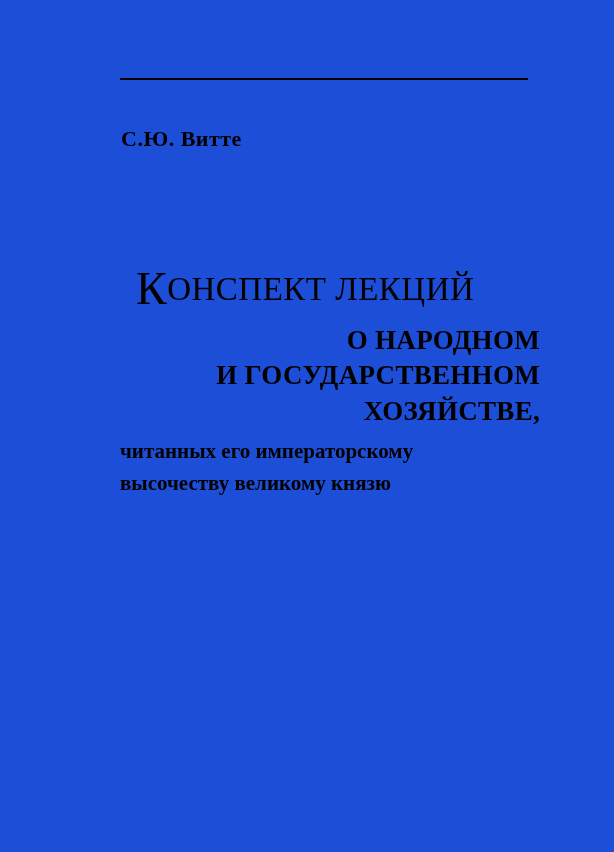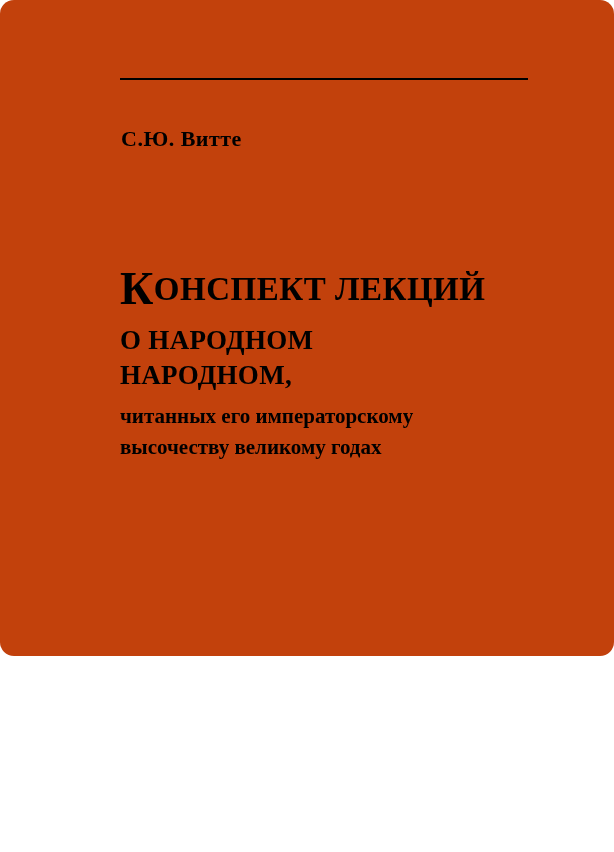--- a/index.html
+++ b/index.html
@@ -3,26 +3,25 @@
 <meta charset="utf-8">
 <style>
   html, body {
     margin: 0;
     padding: 0;
     background: #ffffff;
   }
   .page {
     position: relative;
     width: 614px;
-    height: 656px;
-    background: #c2410c;
+    height: 852px;
+    background: #1d4ed8;
     overflow: hidden;
     font-family: "Liberation Serif", "DejaVu Serif", serif;
     color: #000000;
-    border-radius: 14px;
   }
   .rule {
     position: absolute;
     left: 120px;
     top: 78px;
     width: 408px;
     height: 0;
     border-top: 2px solid #000000;
   }
   .author {
@@ -34,39 +33,41 @@
     letter-spacing: 0.5px;
   }
   .title-block {
     position: absolute;
     left: 120px;
     top: 268px;
     width: 420px;
   }
   .main-title {
     font-size: 33px;
-    font-weight: bold;
+    font-weight: normal;
     line-height: 1.05;
     letter-spacing: 0.5px;
     white-space: nowrap;
+    margin-left: 16px;
   }
   .main-title .dropcap {
     font-size: 46px;
     line-height: 0.9;
     vertical-align: -4px;
   }
   .sub-caps {
     margin-top: 14px;
     font-size: 27px;
     font-weight: bold;
     line-height: 1.30;
     letter-spacing: 0.3px;
   }
   .sub-caps .line {
     white-space: nowrap;
+    text-align: right;
   }
   .sub-normal {
     margin-top: 7px;
     font-size: 21px;
     font-weight: bold;
     line-height: 1.52;
   }
   .sub-normal .line {
     white-space: nowrap;
     font-family: Liberation Serif, serif;
@@ -82,23 +83,24 @@
   <div class="author">С.Ю. Витте</div>
 
   <div class="title-block">
 
     <div class="main-title">
       <span class="dropcap">К</span><span>ОНСПЕКТ ЛЕКЦИЙ</span>
     </div>
 
     <div class="sub-caps">
       <div class="line">О НАРОДНОМ</div>
-      <div class="line">НАРОДНОМ,</div>
+      <div class="line">И ГОСУДАРСТВЕННОМ</div>
+      <div class="line">ХОЗЯЙСТВЕ,</div>
     </div>
 
     <div class="sub-normal">
       <div class="line">читанных его императорскому</div>
-      <div class="line">высочеству великому годах</div>
+      <div class="line">высочеству великому князю</div>
     </div>
 
   </div>
 
 </div>
 
 </body></html>

